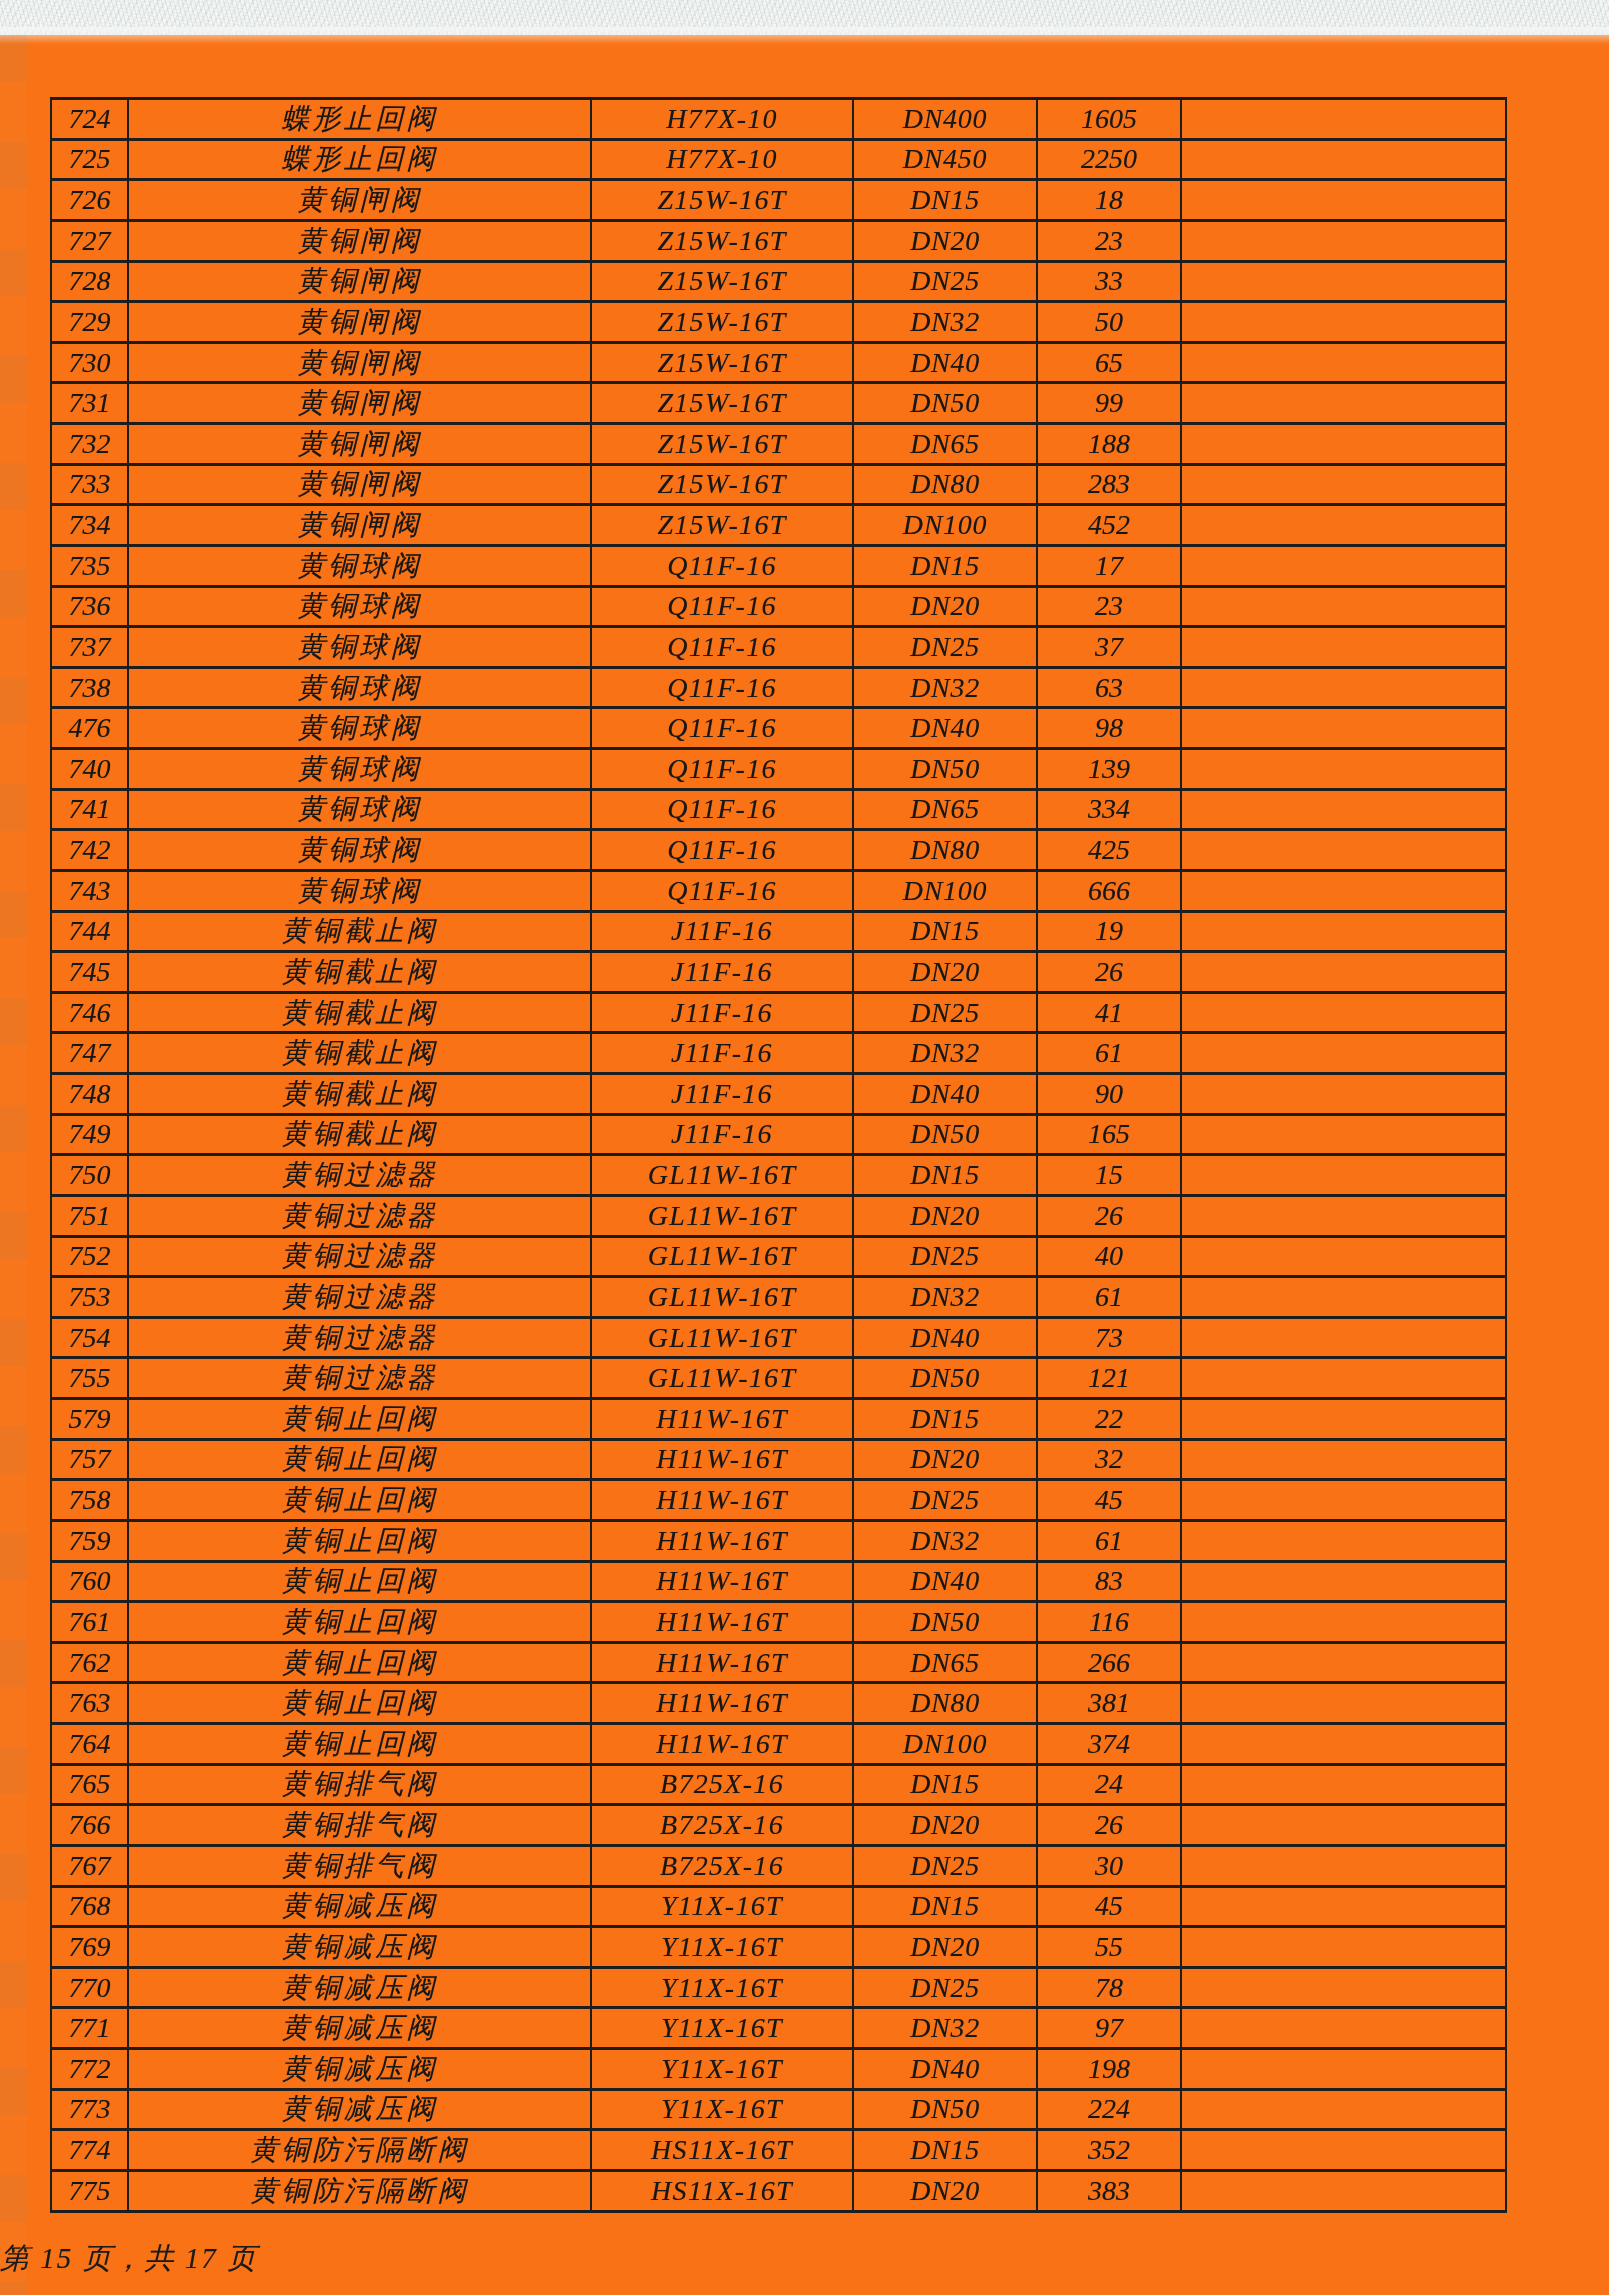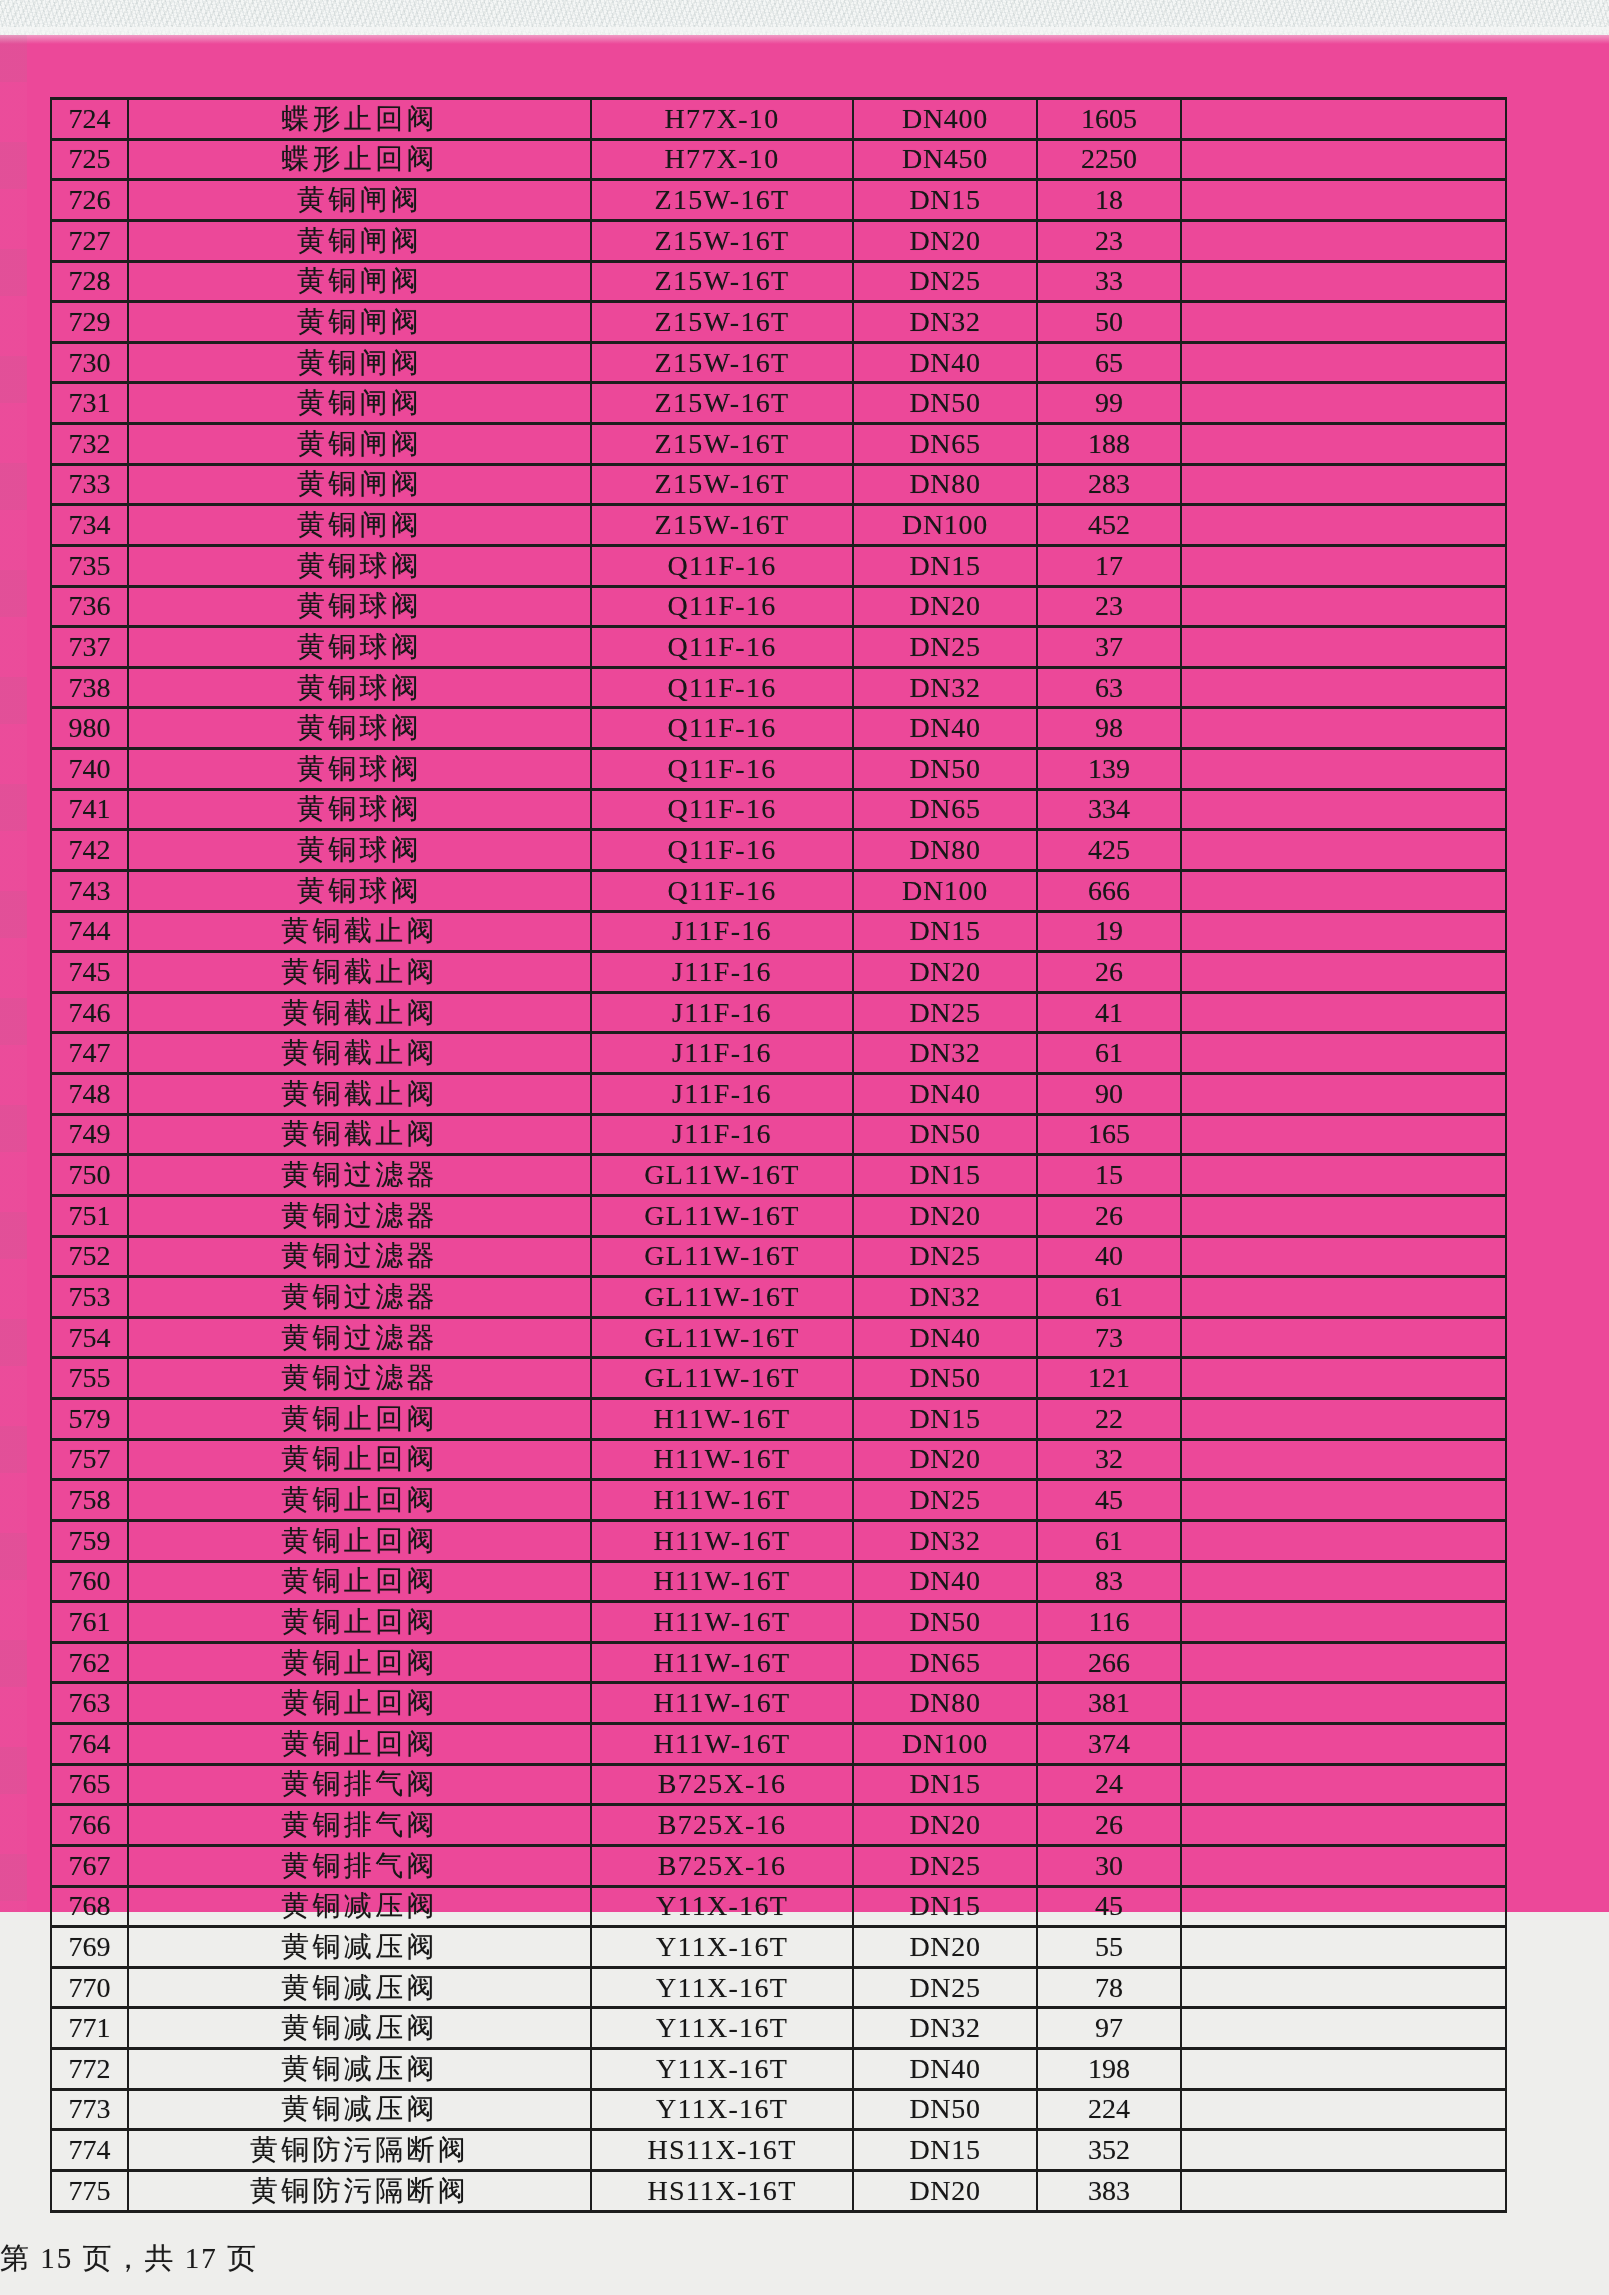--- a/index.html
+++ b/index.html
@@ -5,22 +5,23 @@
   html, body { margin: 0; padding: 0; }
   body {
     width: 1609px; height: 2295px;
     background: #eeeeec;
     font-family: "Liberation Serif", "DejaVu Serif", serif;
     position: relative;
     overflow: hidden;
   }
   .page {
     position: absolute; left: 0; top: 0;
-    width: 1609px; height: 1912px;
-    background: #ec4899;
+    width: 1609px; height: 2295px;
+    background: #f97316;
+    font-style: italic;
   }
   
   .scan-strip {
     position: absolute; left: 0; top: 0; width: 100%; height: 35px;
     background-color: #f4f6f5;
     background-image:
       repeating-linear-gradient(75deg, rgba(130,150,160,0.14) 0 1.3px, transparent 1.3px 4px),
       repeating-linear-gradient(-62deg, rgba(120,140,135,0.10) 0 2px, transparent 2px 6px),
       repeating-linear-gradient(8deg,  rgba(150,160,165,0.08) 0 0.7px, transparent 0.7px 3.3px);
   }
@@ -202,21 +203,21 @@
         </tr>
         <tr>
           <td class="col-index">738</td>
           <td class="col-name">黄铜球阀</td>
           <td class="col-model">Q11F-16</td>
           <td class="col-size">DN32</td>
           <td class="col-price">63</td>
           <td class="col-note"></td>
         </tr>
         <tr>
-          <td class="col-index">980</td>
+          <td class="col-index">476</td>
           <td class="col-name">黄铜球阀</td>
           <td class="col-model">Q11F-16</td>
           <td class="col-size">DN40</td>
           <td class="col-price">98</td>
           <td class="col-note"></td>
         </tr>
         <tr>
           <td class="col-index">740</td>
           <td class="col-name">黄铜球阀</td>
           <td class="col-model">Q11F-16</td>

